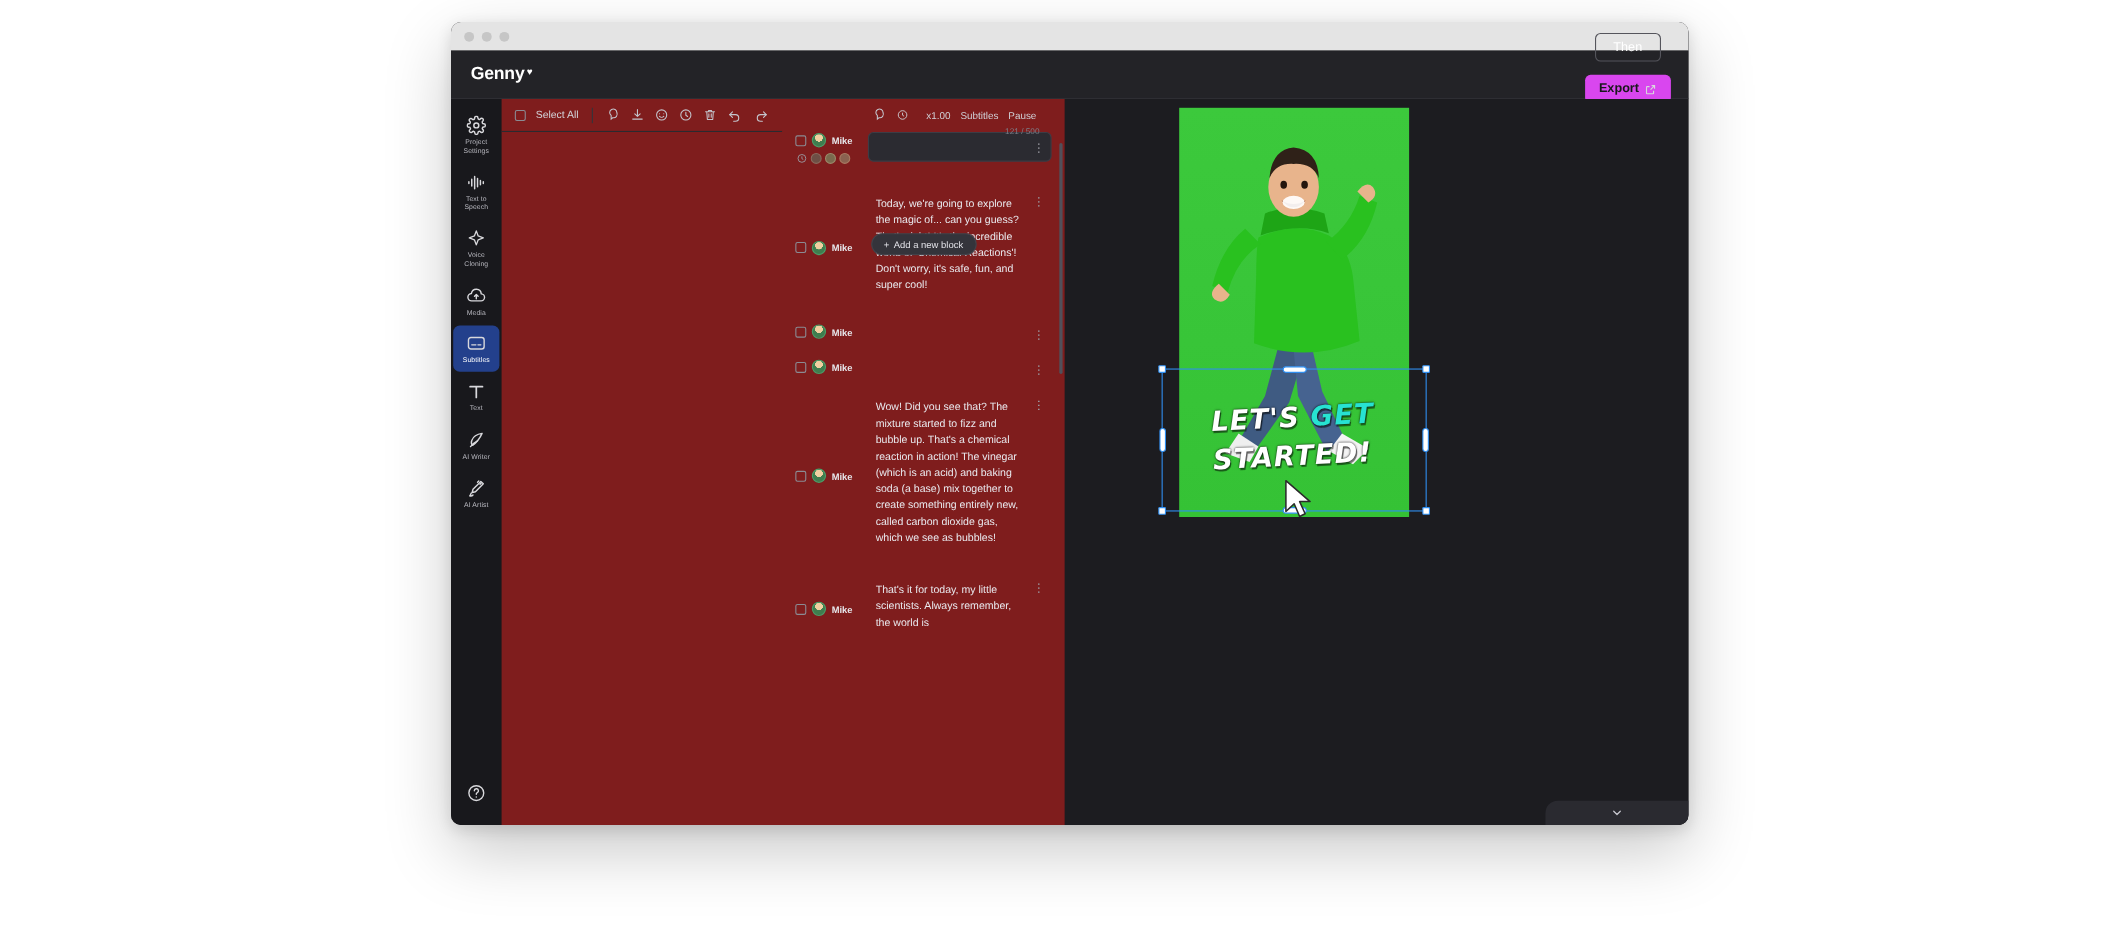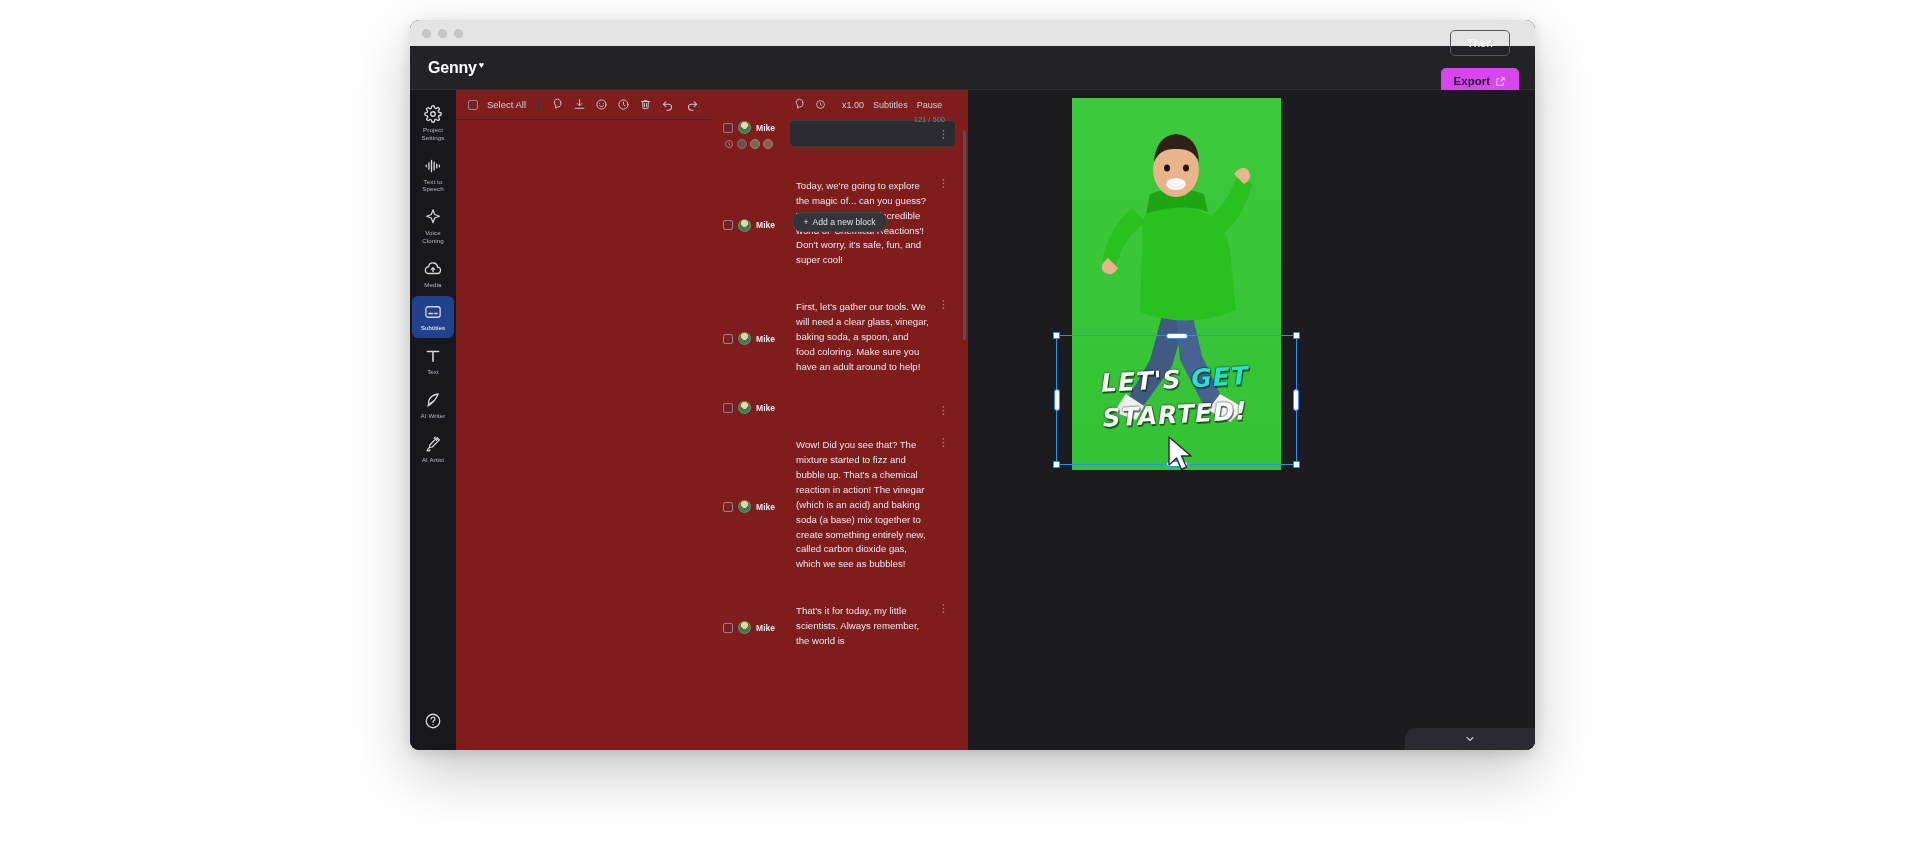--- a/index.html
+++ b/index.html
@@ -356,21 +356,20 @@
 
         <div class="block" style="margin-top:8px">
           <div class="block-left">
             <div class="spk-row">
               <span class="chk"></span>
               <span class="spk-ava"></span>
               <span class="spk-name">Mike</span>
             </div>
           </div>
           <div class="bubble plain">
-            <span>First, let's gather our tools. We will need a clear glass, vinegar, baking soda, a spoon, and food coloring. Make sure you have an adult around to help!</span>
             <span class="kebab">⋯</span>
           </div>
 
         </div>
 
         <div class="block" style="margin-top:8px">
           <div class="block-left">
             <div class="spk-row">
               <span class="chk"></span>
               <span class="spk-ava"></span>

